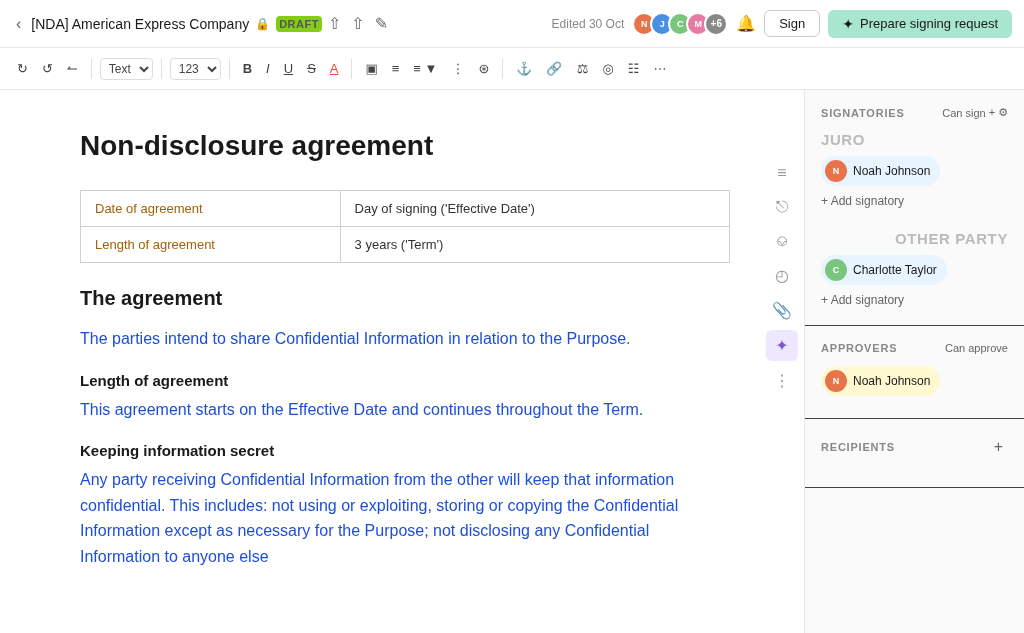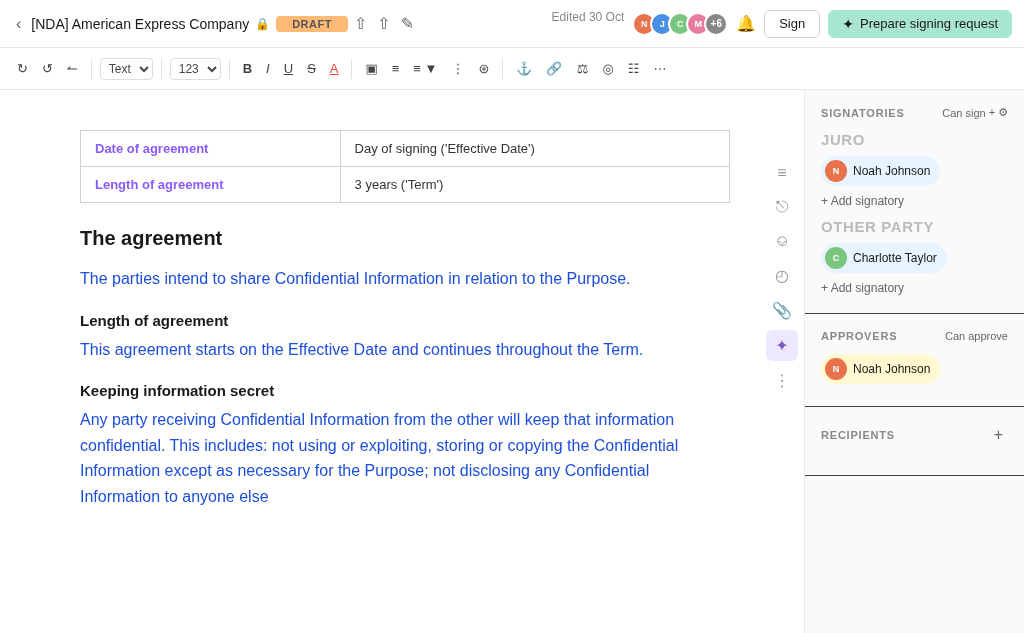--- a/index.html
+++ b/index.html
@@ -5,24 +5,24 @@
     * { box-sizing: border-box; margin: 0; padding: 0; }
     body { font-family: -apple-system, BlinkMacSystemFont, 'Segoe UI', sans-serif; font-size: 14px; background: #fff; display: flex; flex-direction: column; height: 633px; overflow: hidden; }
 
     
     .topbar { display: flex; align-items: center; padding: 0 12px; height: 48px; border-bottom: 1px solid #e8e8e8; gap: 8px; flex-shrink: 0; }
     .topbar-left { display: flex; align-items: center; gap: 6px; flex: 1; }
     .topbar-nav { display: flex; gap: 4px; }
     .nav-btn { background: none; border: none; cursor: pointer; color: #666; font-size: 16px; padding: 2px 4px; }
     .doc-title { font-size: 14px; font-weight: 500; color: #1a1a1a; }
     .lock-icon { color: #999; font-size: 12px; }
-    .draft-badge { background: #fdba74; color: #555; font-size: 11px; font-weight: 600; padding: 2px 16px; border-radius: 4px; letter-spacing: 0.5px; }
+    .draft-badge { background: #84cc16; color: #555; font-size: 11px; font-weight: 600; padding: 2px 3px; border-radius: 4px; letter-spacing: 0.5px; }
     .topbar-icons { display: flex; align-items: center; gap: 10px; color: #666; }
     .topbar-icons span { cursor: pointer; font-size: 16px; }
-    .topbar-center { display: flex; gap: 8px; }
+    .topbar-center { display: flex; align-items: center; gap: 8px; }
     .edited-text { font-size: 12px; color: #888; }
     .avatars { display: flex; align-items: center; }
     .avatar { width: 24px; height: 24px; border-radius: 50%; border: 2px solid #fff; margin-left: -6px; background: #ccc; display: flex; align-items: center; justify-content: center; font-size: 9px; font-weight: 600; color: #fff; overflow: hidden; }
     .avatar:first-child { margin-left: 0; }
     .avatar-count { background: #888; font-size: 10px; }
     .bell-btn { background: none; border: none; cursor: pointer; font-size: 16px; color: #666; }
     .sign-btn { background: none; border: 1px solid #ccc; color: #1a1a1a; font-size: 13px; font-weight: 500; padding: 5px 14px; border-radius: 6px; cursor: pointer; }
     .prepare-btn { background: #a8e6cf; color: #1a1a1a; font-size: 13px; font-weight: 500; padding: 6px 14px; border-radius: 6px; cursor: pointer; border: none; display: flex; align-items: center; gap: 6px; }
     .prepare-btn .star-icon { font-size: 14px; }
 
@@ -43,21 +43,21 @@
     .doc-area { flex: 1; overflow-y: auto; padding: 40px 60px 40px 80px; position: relative; background: #fff; }
     .doc-content { max-width: 650px; }
     .doc-h1 { font-size: 28px; font-weight: 700; color: #1a1a1a; margin-bottom: 28px; }
     .doc-h2 { font-size: 20px; font-weight: 700; color: #1a1a1a; margin-bottom: 16px; }
     .doc-h3 { font-size: 15px; font-weight: 700; color: #1a1a1a; margin-bottom: 8px; margin-top: 20px; }
     .doc-p { font-size: 16px; color: #1d4ed8; line-height: 1.6; margin-bottom: 12px; }
 
     
     .doc-table { width: 100%; border-collapse: collapse; margin-bottom: 24px; }
     .doc-table td { border: 1px solid #d0d0d0; padding: 10px 14px; font-size: 13px; color: #333; }
-    .doc-table td:first-child { color: #8b5cf6; width: 40%; font-weight: bold; }
+    .doc-table td:first-child { color: #a16207; width: 40%; }
 
     
     .right-panel { width: 220px; border-left: 1px solid #e8e8e8; overflow-y: auto; background: #fafafa; flex-shrink: 0; }
     .panel-section { padding: 16px; border-bottom: 1px solid #404040; }
     .panel-section-header { display: flex; align-items: center; justify-content: space-between; margin-bottom: 12px; }
     .panel-section-title { font-size: 11px; font-weight: 700; color: #888; letter-spacing: 0.8px; text-transform: uppercase; }
     .panel-section-action { font-size: 11px; color: #666; cursor: pointer; display: flex; align-items: center; gap: 3px; }
     .sub-label { font-size: 15px; font-weight: 700; color: #bbb; letter-spacing: 0.6px; text-transform: uppercase; margin-bottom: 8px; }
     .signatory-chip { display: inline-flex; align-items: center; gap: 6px; background: #e8f4ff; border-radius: 20px; padding: 4px 10px 4px 4px; margin-bottom: 6px; }
     .signatory-chip.yellow { background: #fff8d0; }
@@ -144,20 +144,21 @@
   <button class="tb-btn">⚖</button>
   <button class="tb-btn">◎</button>
   <button class="tb-btn">☷</button>
   <button class="tb-btn">⋯</button>
 </div>
 
 <div class="main">
 
   <div class="doc-area">
     <div class="doc-content">
+      <h1 class="doc-h1">Non-disclosure agreement</h1>
 
 
       <table class="doc-table">
         <tbody>
           <tr>
             <td>Date of agreement</td>
             <td>Day of signing ('Effective Date')</td>
           </tr>
           <tr>
             <td>Length of agreement</td>
@@ -200,21 +201,21 @@
 
       <div class="sub-label">JURO</div>
       <div class="signatory-chip">
         <div class="chip-avatar av-noah">N</div>
         <span class="chip-name">Noah Johnson</span>
       </div>
       <div>
         <span class="add-link">+ Add signatory</span>
       </div>
 
-      <div class="sub-label" style="margin-top:8px;">OTHER PARTY</div>
+      <div class="sub-label" style="margin-top:20px;text-align:right;">OTHER PARTY</div>
       <div class="signatory-chip">
         <div class="chip-avatar av-charlotte">C</div>
         <span class="chip-name">Charlotte Taylor</span>
       </div>
       <div>
         <span class="add-link">+ Add signatory</span>
       </div>
     </div>
 
     <div class="panel-section">

